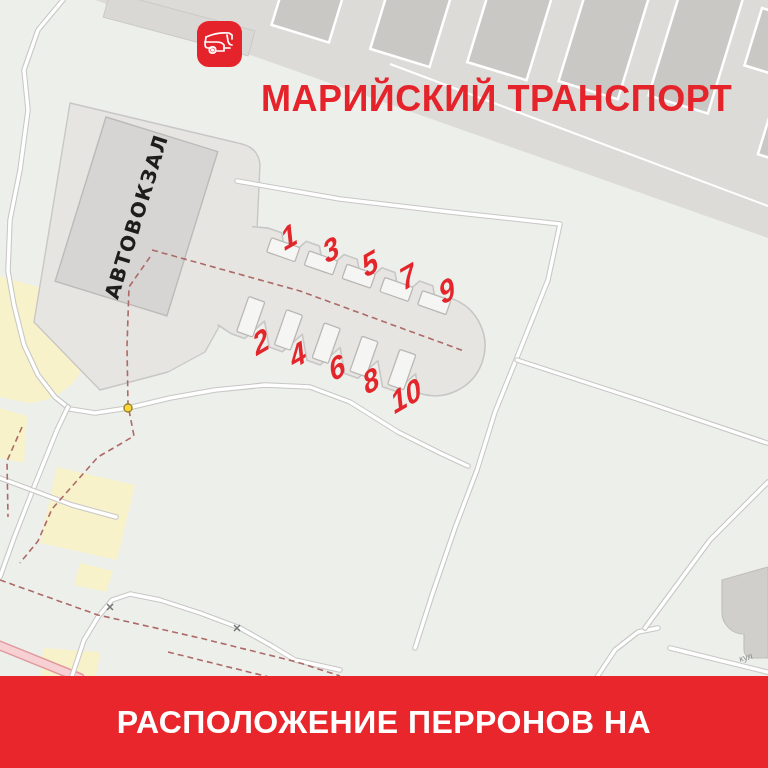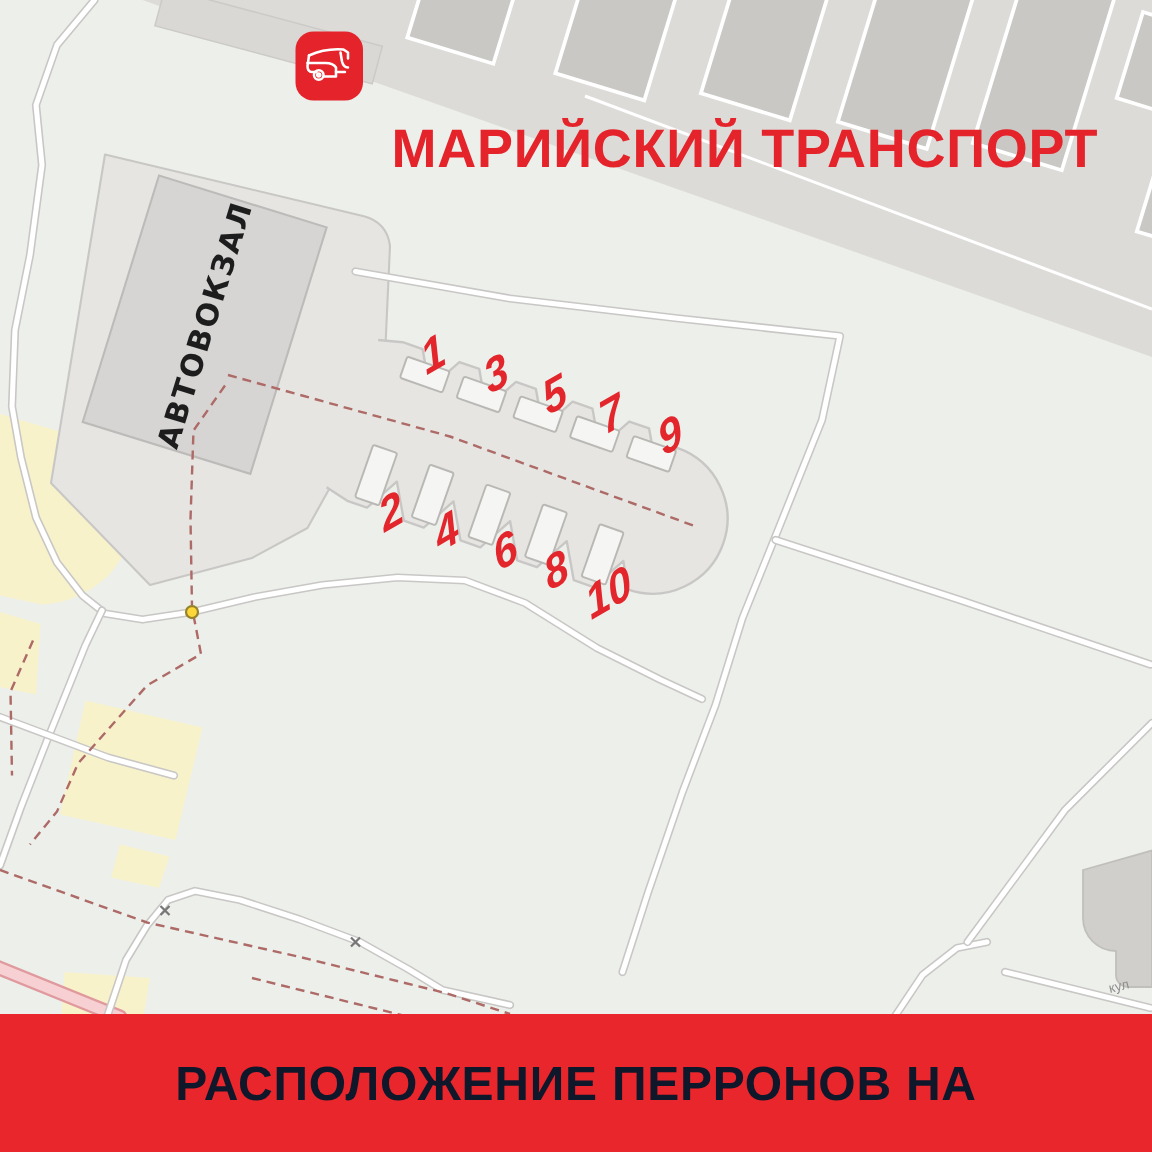--- a/index.html
+++ b/index.html
@@ -61,21 +61,21 @@
   }
 
   
   .banner{
     position:absolute;left:0;top:676px;width:768px;height:92px;
     background:var(--banner-red,#e9262b);
     display:flex;flex-direction:column;align-items:center;justify-content:center;
     gap:2px;
   }
   .banner div{
-    color:#0f172a;font-weight:bold;font-size:32px;letter-spacing:.5px;
+    color:#ffffff;font-weight:bold;font-size:32px;letter-spacing:.5px;
     line-height:40px;white-space:nowrap;
   }
 </style>
 </head>
 <body>
 
 <div class="stage">
 
   <svg id="map" width="768" height="676" viewBox="0 0 768 676">
 

